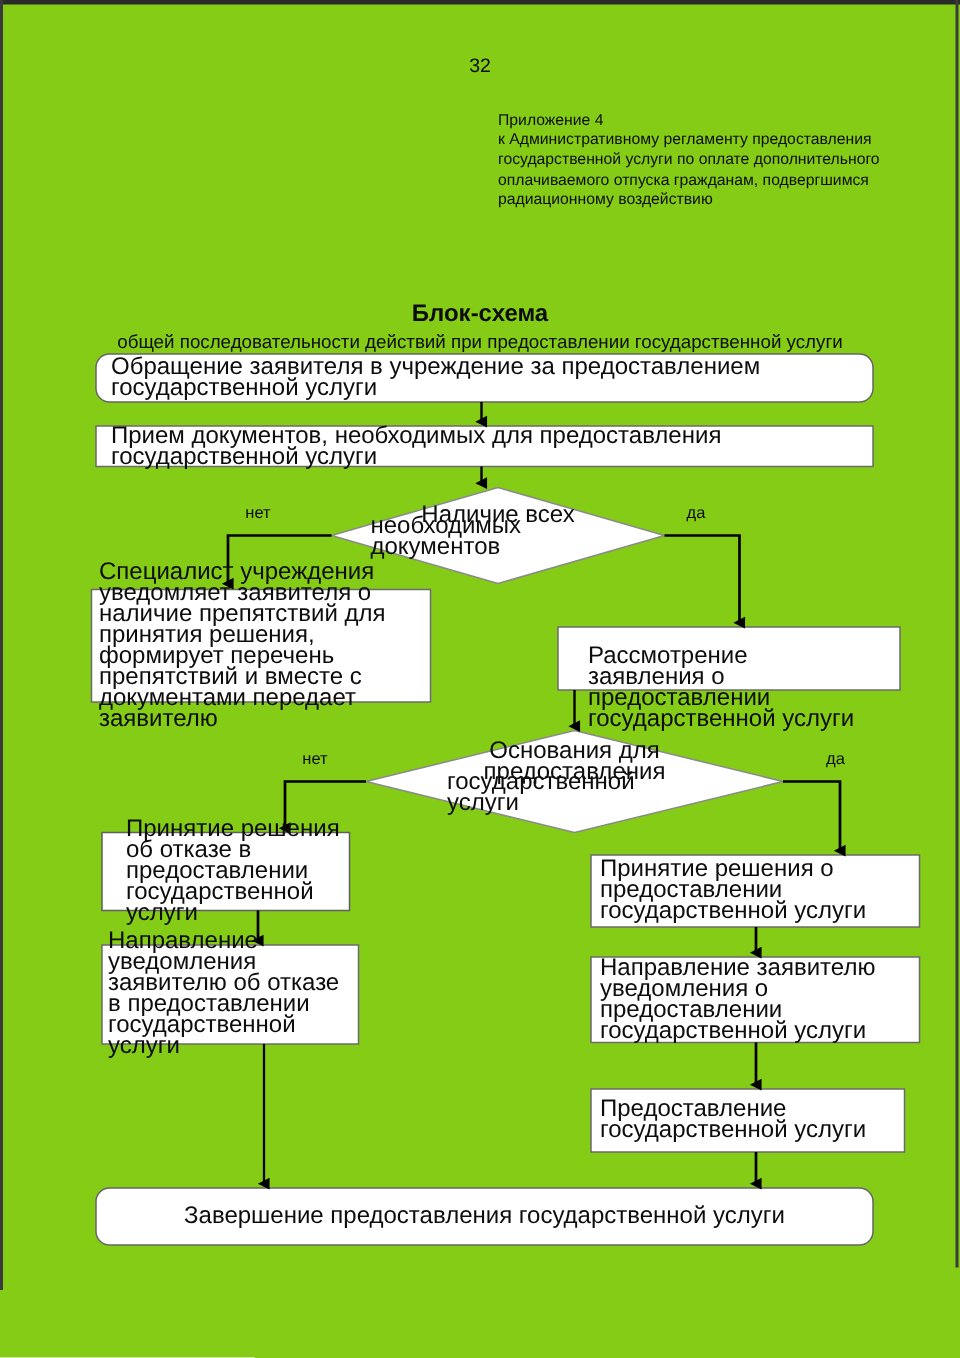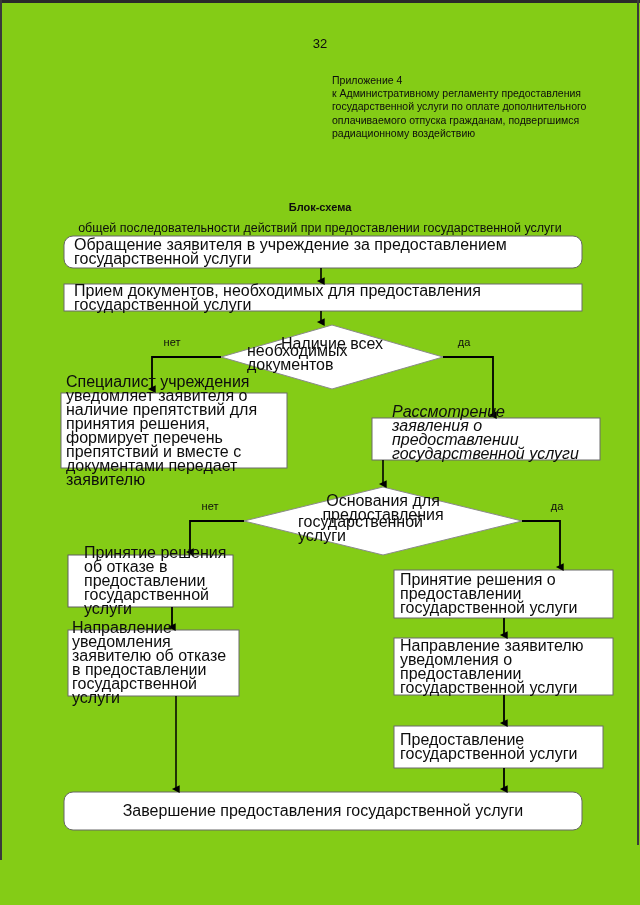--- a/index.html
+++ b/index.html
@@ -53,21 +53,21 @@
     font-size: 10.5px;
     line-height: 13.2px;
   }
   .appendix-block div { white-space: nowrap; }
 
   .chart-title-main {
     position: absolute;
     left: 0; top: 201px;
     width: 640px;
     text-align: center;
-    font-size: 11px;
+    font-size: 16px;
     font-weight: bold;
   }
   .chart-title-sub {
     position: absolute;
     left: 0; top: 221px;
     width: 640px;
     text-align: center;
     font-size: 12.5px;
   }
 
@@ -174,21 +174,21 @@
 
   <div class="node-label" style="left:74px; top:236px; width:498px; height:32px;">Обращение заявителя в учреждение за предоставлением государственной услуги</div>
 
   <div class="node-label" style="left:74px; top:284px; width:498px; height:27px;">Прием документов, необходимых для предоставления государственной услуги</div>
 
   <div class="node-label" style="left:247px; top:337px; width:170px; height:14px;">Наличие всех</div>
   <div class="node-label" style="left:247px; top:351px; width:170px; height:14px;">необходимых документов</div>
 
   <div class="node-label" style="left:66px; top:393px; width:216px; height:75px;">Специалист учреждения уведомляет заявителя о наличие препятствий для принятия решения, формирует перечень препятствий и вместе с документами передает заявителю</div>
 
-  <div class="node-label" style="left:392px; top:412px; width:188px; height:42px;font-style:italic;">Рассмотрение заявления о предоставлении государственной услуги</div>
+  <div class="node-label" style="left:392px; top:438px; width:188px; height:42px;">Рассмотрение заявления о предоставлении государственной услуги</div>
 
   <div class="node-label" style="left:298px; top:494px; width:170px; height:14px;">Основания для</div>
   <div class="node-label" style="left:298px; top:508px; width:170px; height:14px;">предоставления</div>
   <div class="node-label" style="left:298px; top:522px; width:170px; height:14px;">государственной услуги</div>
 
   <div class="node-label" style="left:84px; top:555px; width:157px; height:52px;">Принятие решения об отказе в предоставлении государственной услуги</div>
 
   <div class="node-label" style="left:72px; top:630px; width:163px; height:66px;">Направление уведомления заявителю об отказе в предоставлении государственной услуги</div>
 
   <div class="node-label" style="left:400px; top:570px; width:207px; height:48px;">Принятие решения о предоставлении государственной услуги</div>

